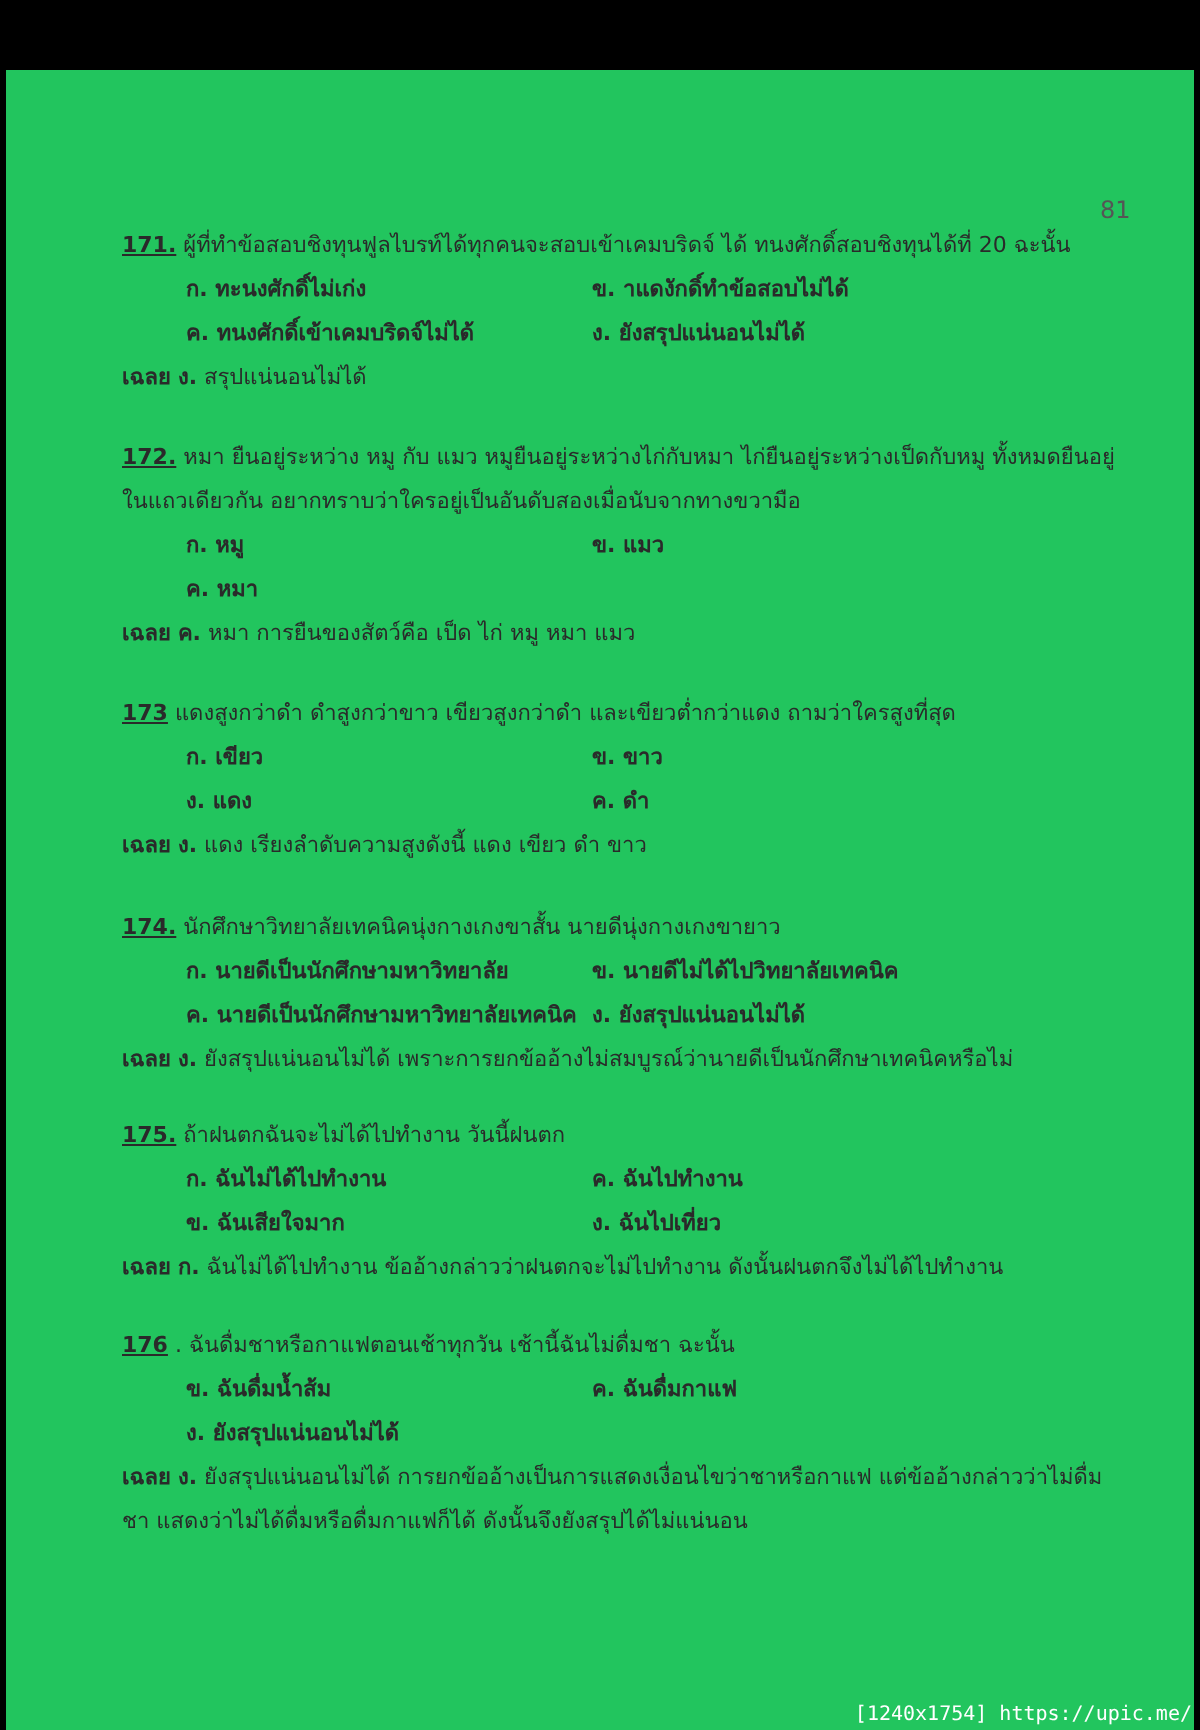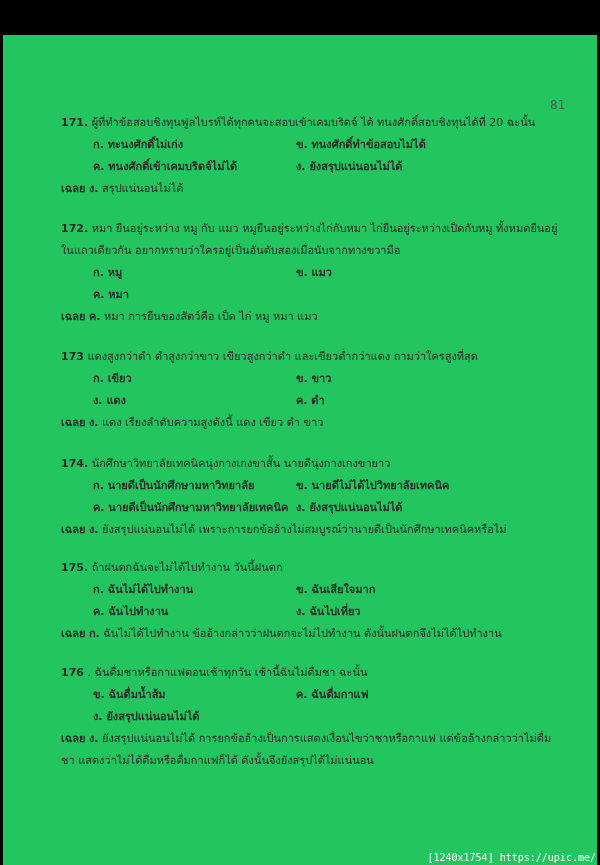--- a/index.html
+++ b/index.html
@@ -11,41 +11,41 @@
     position: absolute; left: 3px; top: 5px; width: 594px; height: 840px;
     background: #22c55e; color: #2a2a2a; margin-top: 30px;
   }
   .page-number {
     position: absolute; left: 547px; top: 63px; font-size: 12px; color: #555;
   }
   .q {
     position: absolute; left: 58px; width: 500px; font-size: 11px; line-height: 22px;
   }
   .q .stem { margin: 0; }
-  .q .num { font-weight: bold; }
+  .q .num { font-weight: bold; text-decoration: underline; }
   .opts { display: grid; grid-template-columns: 203px 200px; margin-left: 32px; font-weight: bold; }
   .opt { height: 22px; white-space: nowrap; }
   .ans { margin: 0; }
   .ans .lbl { font-weight: bold; }
   .watermark {
     position: absolute; right: 4px; bottom: 2px; color: #fff;
     font-family: "DejaVu Sans Mono", monospace; font-size: 10px;
   }
 </style>
 </head>
 <body>
 
 <div class="page">
   <div class="page-number">81</div>
 
   <div class="q" style="top:77px">
     <p class="stem"><span class="num">171.</span><span> ผู้ที่ทำข้อสอบชิงทุนฟูลไบรท์ได้ทุกคนจะสอบเข้าเคมบริดจ์ ได้ ทนงศักดิ์สอบชิงทุนได้ที่ 20 ฉะนั้น</span></p>
     <div class="opts">
       <div class="opt">ก. ทะนงศักดิ์ไม่เก่ง</div>
-      <div class="opt">ข. ทนงศักดิ์ทำข้อสอบไม่ได้</div>
+      <div class="opt">ข. าแดงักดิ์ทำข้อสอบไม่ได้</div>
       <div class="opt">ค. ทนงศักดิ์เข้าเคมบริดจ์ไม่ได้</div>
       <div class="opt">ง. ยังสรุปแน่นอนไม่ได้</div>
     </div>
     <p class="ans"><span class="lbl">เฉลย</span> <span class="lbl">ง.</span><span> สรุปแน่นอนไม่ได้</span></p>
   </div>
 
   <div class="q" style="top:183px">
     <p class="stem"><span class="num">172.</span><span> หมา ยืนอยู่ระหว่าง หมู กับ แมว หมูยืนอยู่ระหว่างไก่กับหมา ไก่ยืนอยู่ระหว่างเป็ดกับหมู ทั้งหมดยืนอยู่ในแถวเดียวกัน อยากทราบว่าใครอยู่เป็นอันดับสองเมื่อนับจากทางขวามือ</span></p>
     <div class="opts">
       <div class="opt">ก. หมู</div>
@@ -74,22 +74,22 @@
       <div class="opt">ค. นายดีเป็นนักศึกษามหาวิทยาลัยเทคนิค</div>
       <div class="opt">ง. ยังสรุปแน่นอนไม่ได้</div>
     </div>
     <p class="ans"><span class="lbl">เฉลย</span> <span class="lbl">ง.</span><span> ยังสรุปแน่นอนไม่ได้ เพราะการยกข้ออ้างไม่สมบูรณ์ว่านายดีเป็นนักศึกษาเทคนิคหรือไม่</span></p>
   </div>
 
   <div class="q" style="top:522px">
     <p class="stem"><span class="num">175.</span><span> ถ้าฝนตกฉันจะไม่ได้ไปทำงาน วันนี้ฝนตก</span></p>
     <div class="opts">
       <div class="opt">ก. ฉันไม่ได้ไปทำงาน</div>
+      <div class="opt">ค. ฉันไปทำงาน</div>
       <div class="opt">ข. ฉันเสียใจมาก</div>
-      <div class="opt">ค. ฉันไปทำงาน</div>
       <div class="opt">ง. ฉันไปเที่ยว</div>
     </div>
     <p class="ans"><span class="lbl">เฉลย</span> <span class="lbl">ก.</span><span> ฉันไม่ได้ไปทำงาน ข้ออ้างกล่าวว่าฝนตกจะไม่ไปทำงาน ดังนั้นฝนตกจึงไม่ได้ไปทำงาน</span></p>
   </div>
 
   <div class="q" style="top:627px">
     <p class="stem"><span class="num">176</span><span> . ฉันดื่มชาหรือกาแฟตอนเช้าทุกวัน เช้านี้ฉันไม่ดื่มชา ฉะนั้น</span></p>
     <div class="opts">
       <div class="opt">ข. ฉันดื่มน้ำส้ม</div>
       <div class="opt">ค. ฉันดื่มกาแฟ</div>

